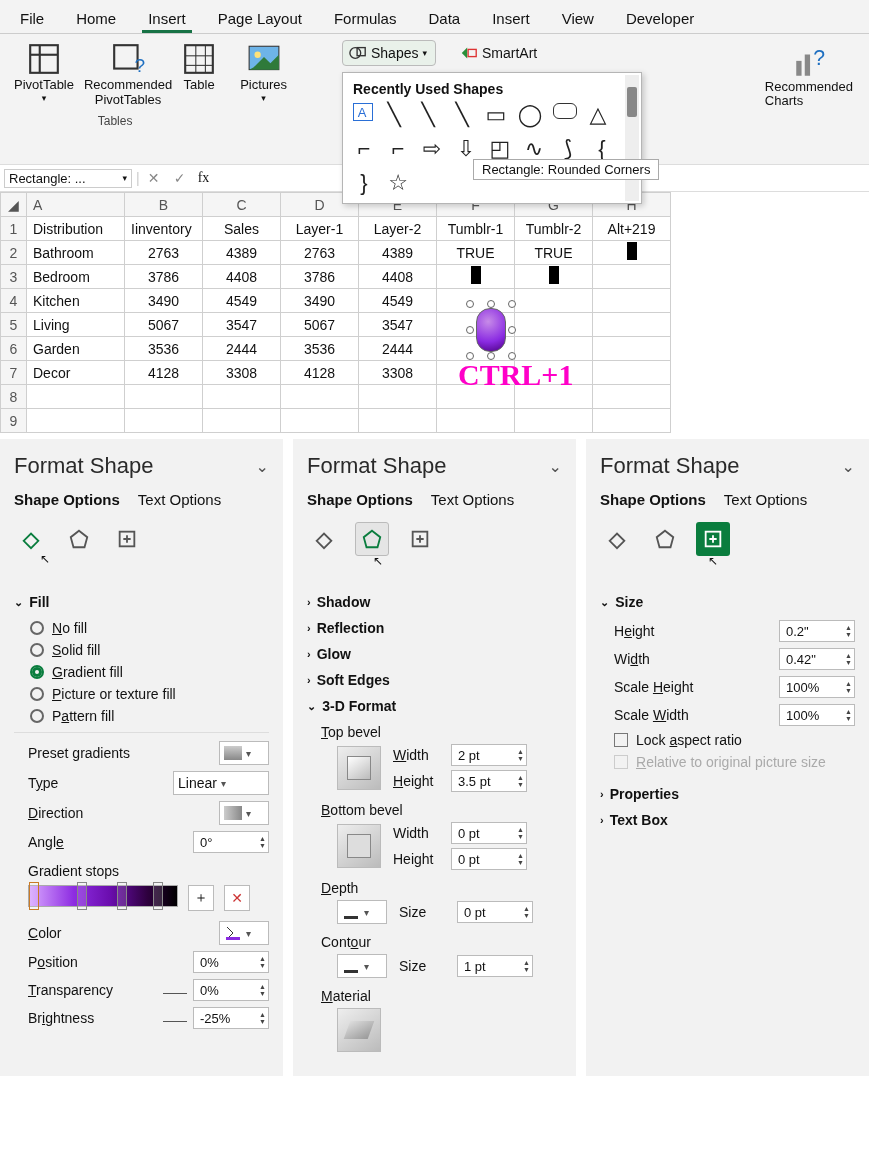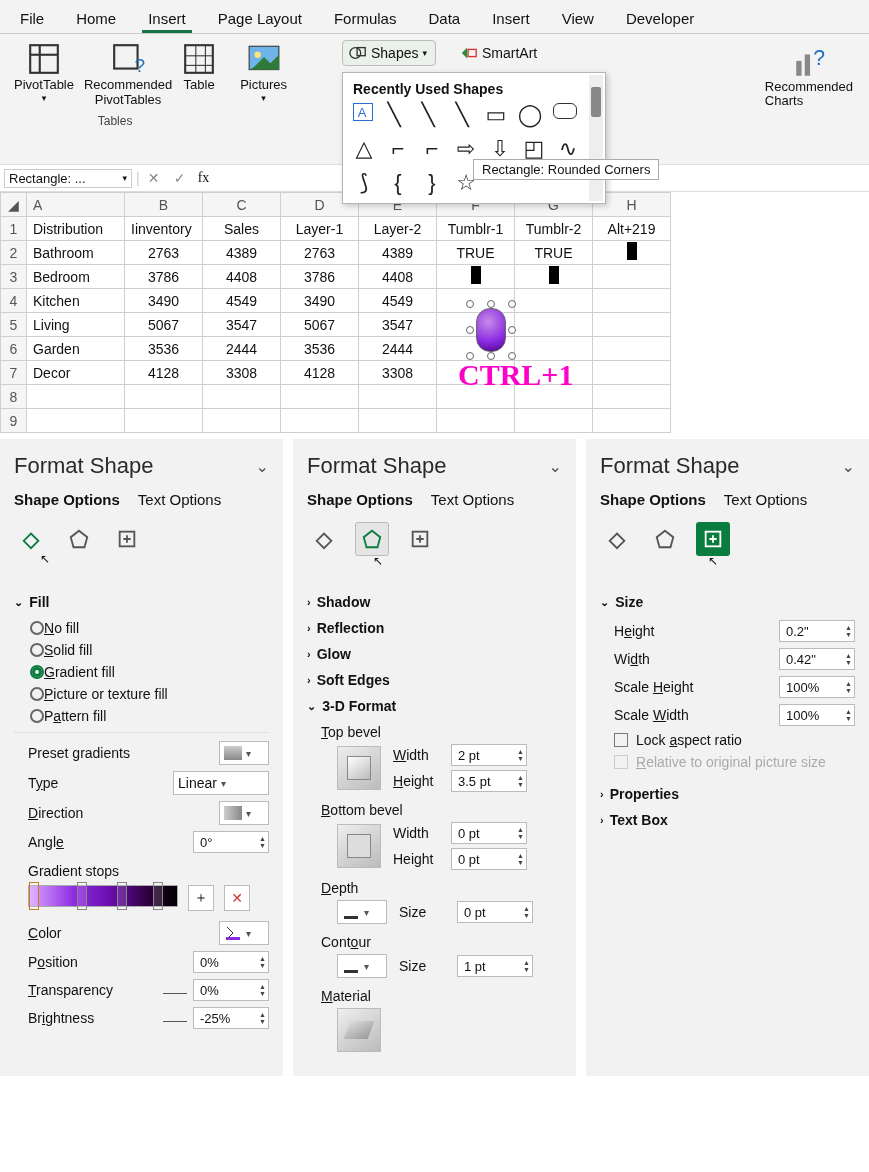--- a/index.html
+++ b/index.html
@@ -15,21 +15,21 @@
   .ribbon-group { display: flex; flex-direction: column; align-items: center; }
   .ribbon-buttons { display: flex; gap: 10px; }
   .ribbon-btn { display: flex; flex-direction: column; align-items: center; text-align: center; font-size: 13px; line-height: 1.15; cursor: pointer; }
   .ribbon-btn .icon { width: 34px; height: 34px; margin-bottom: 2px; }
   .group-label { font-size: 12px; color: #444; margin-top: 6px; }
   
   .shapes-btn { display: inline-flex; align-items: center; gap: 4px; border: 1px solid #bbb; border-radius: 4px; padding: 2px 8px 2px 6px; background: #e9f1ea; height: 26px; font-size: 14px; }
   .smartart { display: inline-flex; align-items: center; gap: 4px; margin-left: 24px; font-size: 14px; }
   
   
-  .shapes-dropdown { position: absolute; left: 342px; top: 38px; width: 264px; background: #fff; border: 1px solid #b5b5b5; box-shadow: 2px 2px 6px rgba(0,0,0,.2); padding: 8px 10px; z-index: 20; }
+  .shapes-dropdown { position: absolute; left: 342px; top: 38px; width: 300px; background: #fff; border: 1px solid #b5b5b5; box-shadow: 2px 2px 6px rgba(0,0,0,.2); padding: 8px 10px; z-index: 20; }
   .shapes-section-title { font-weight: 600; font-size: 14px; margin-bottom: 6px; }
   .shape-samples { display: flex; flex-wrap: wrap; gap: 10px; font-size: 22px; color: #222; letter-spacing: 2px; }
   .shape-samples span { width: 24px; height: 24px; display: inline-flex; align-items: center; justify-content: center; }
   .scrollbar-vert { position: absolute; right: 2px; top: 2px; bottom: 2px; width: 14px; background: #eee; }
   .scrollbar-thumb { position: absolute; left: 2px; right: 2px; top: 12px; height: 30px; background: #888; border-radius: 2px; }
   .tooltip-box { position: absolute; left: 130px; top: 86px; background: #fff; border: 1px solid #aaa; padding: 2px 8px; font-size: 13px; white-space: nowrap; z-index: 21; }
   
   .rec-charts { position: absolute; right: 16px; top: 12px; display: flex; flex-direction: column; align-items: center; font-size: 13px; line-height: 1.1; }
   .rec-charts .icon { width: 34px; height: 34px; }
   
@@ -62,21 +62,21 @@
   .pane h2 .chev { font-size: 16px; color: #555; }
   .opt-tabs { display: flex; gap: 18px; margin-bottom: 14px; font-size: 15px; }
   .opt-tabs .on { font-weight: 700; }
   .icon-tabs { display: flex; gap: 14px; margin-bottom: 16px; }
   .icon-tab { width: 34px; height: 34px; border: 1px solid transparent; border-radius: 3px; display: flex; align-items: center; justify-content: center; cursor: pointer; }
   .icon-tab.selected { border-color: #bbb; background: #e5e5e5; }
   .icon-tab.selected-green { background: #0a7d3e; color: #fff; }
   
   .section-head { display: flex; align-items: center; gap: 6px; font-weight: 700; margin: 8px 0 10px; cursor: pointer; }
   .section-head .arr { font-size: 11px; }
-  .radio-row { display: flex; align-items: center; gap: 0; margin: 6px 0 6px 16px; font-size: 14px; }
+  .radio-row { display: flex; align-items: center; gap: 8px; margin: 6px 0 6px 16px; font-size: 14px; }
   .radio { width: 14px; height: 14px; border: 2px solid #666; border-radius: 50%; display: inline-block; }
   .radio.checked { border-color: #0a7d3e; box-shadow: inset 0 0 0 3px #0a7d3e; }
   .underline-letter { text-decoration: underline; }
   
   .kv { display: flex; align-items: center; justify-content: space-between; margin: 6px 0 6px 14px; font-size: 14px; }
   .kv label { flex: 1; }
   .dd { display: inline-flex; align-items: center; border: 1px solid #bbb; background: #fff; height: 24px; padding: 0 4px; min-width: 50px; }
   .dd .caret { margin-left: 4px; font-size: 10px; color: #555; }
   .spin { display: inline-flex; align-items: center; border: 1px solid #bbb; background: #fff; height: 22px; min-width: 76px; padding: 0 2px 0 6px; justify-content: space-between; font-size: 13px; }
   .spin .arrows { display: flex; flex-direction: column; font-size: 7px; line-height: 7px; color: #444; }

